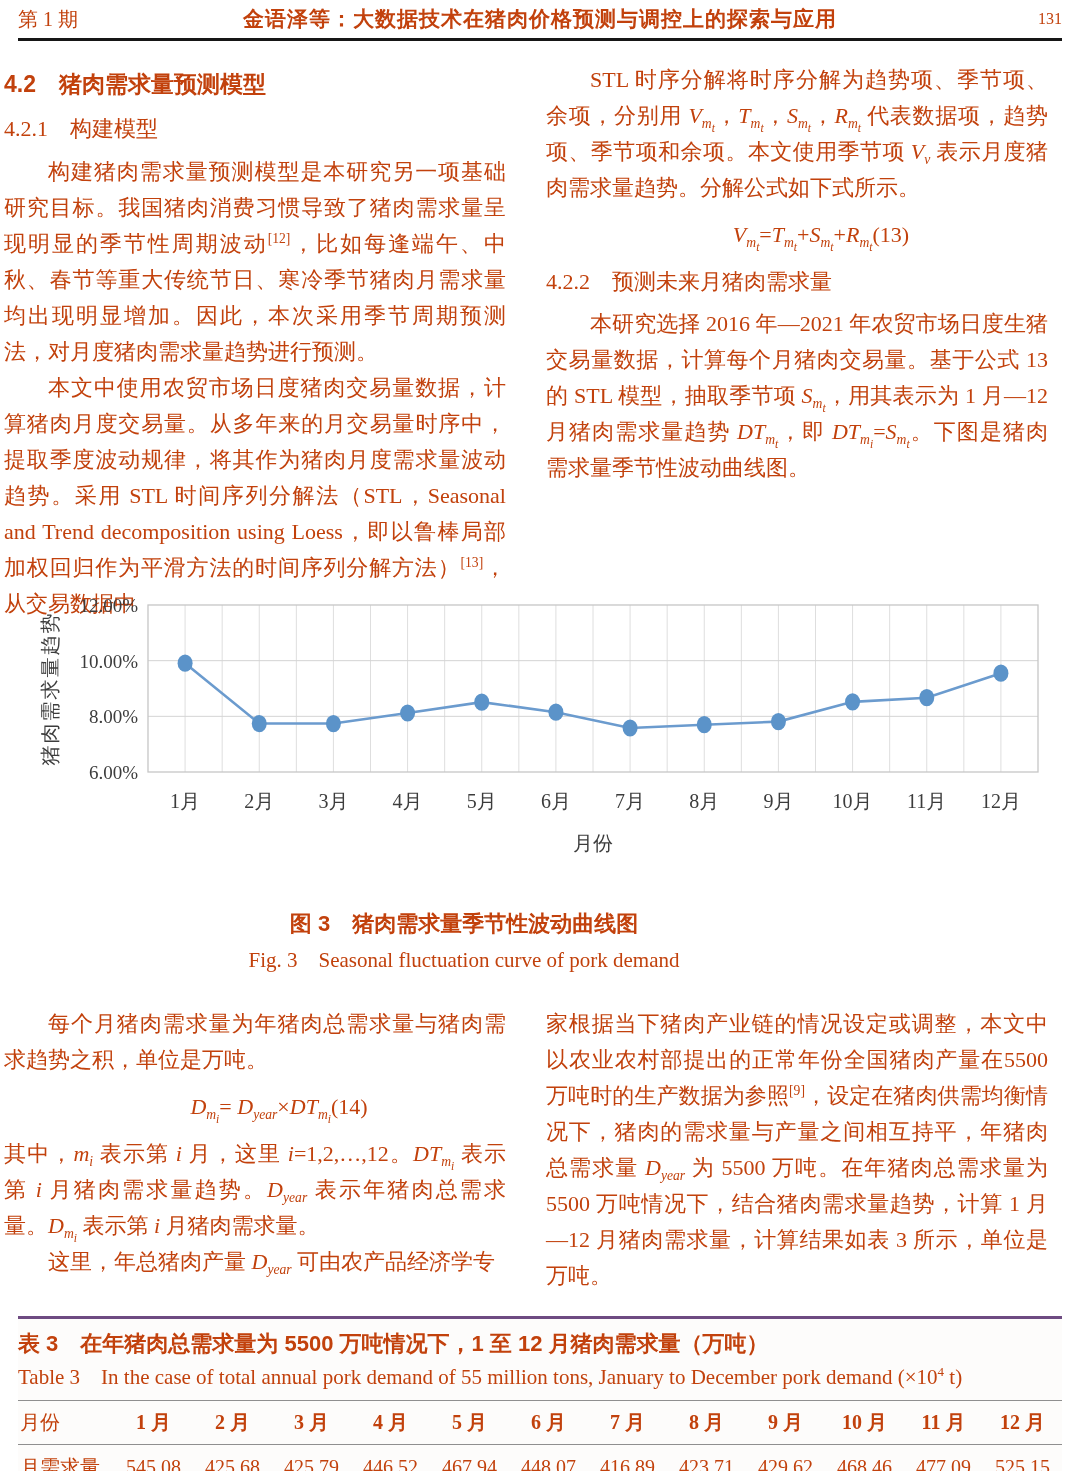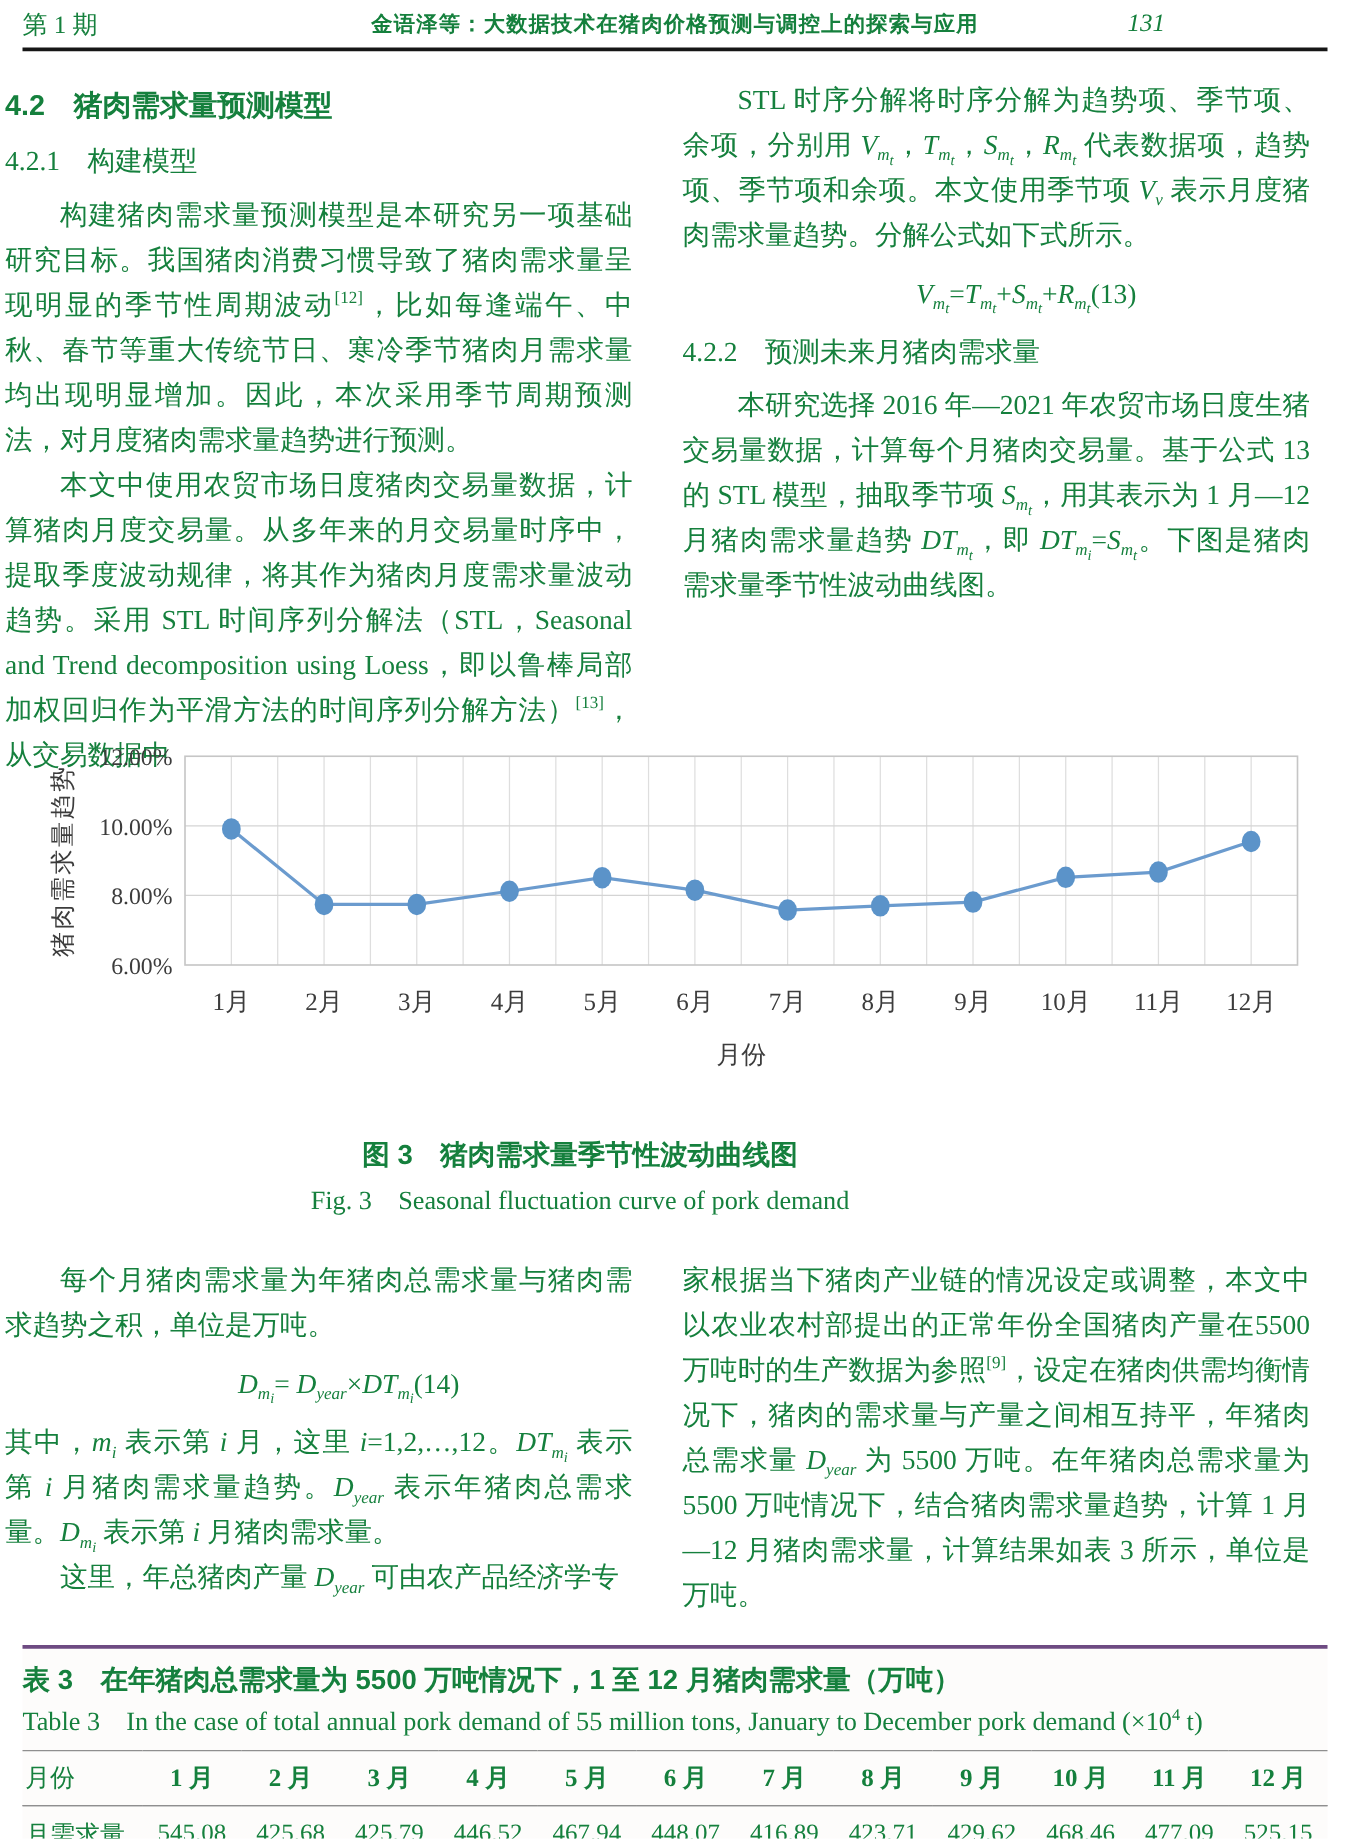--- a/index.html
+++ b/index.html
@@ -1,24 +1,24 @@
 <!DOCTYPE html>
 <html><head>
 <meta charset="utf-8">
 <style>
   html,body{margin:0;padding:0;background:#ffffff;}
   .page{position:relative;width:1080px;height:1471px;background:#ffffff;overflow:hidden;
-        font-family:"Liberation Serif","DejaVu Serif",serif;color:#15803d;}
+        font-family:"Liberation Serif","DejaVu Serif",serif;color:#c2410c;}
   
   .runhead{position:absolute;top:0;left:18px;right:18px;height:38px;
            border-bottom:3px solid #161616;display:flex;align-items:center;}
   .runhead .issue{font-size:20px;width:160px;}
-  .runhead .rh-title{flex:1;text-align:center;font-size:17px;font-weight:700;
+  .runhead .rh-title{flex:1;text-align:center;font-size:21px;font-weight:700;
            font-family:"Liberation Sans","DejaVu Sans",sans-serif;letter-spacing:1px;}
-  .runhead .pageno{width:160px;font-size:20px;font-style:italic;}
+  .runhead .pageno{width:160px;text-align:right;font-size:16px;}
   
   .cols{position:absolute;left:4px;right:18px;display:flex;gap:40px;}
   .cols.top{top:62px;}
   .cols.bottom{top:1006px;}
   .col{width:502px;font-size:22px;line-height:36px;text-align:justify;text-justify:inter-ideograph;}
   .col p{margin:0;}
   .col p.ind{text-indent:2em;}
   .h-sans{font-family:"Liberation Sans","DejaVu Sans",sans-serif;font-weight:700;}
   .s42{font-size:23px;margin:4px 0 9px;}
   .s421,.s422{font-size:22px;margin:0 0 7px;font-weight:400;}

